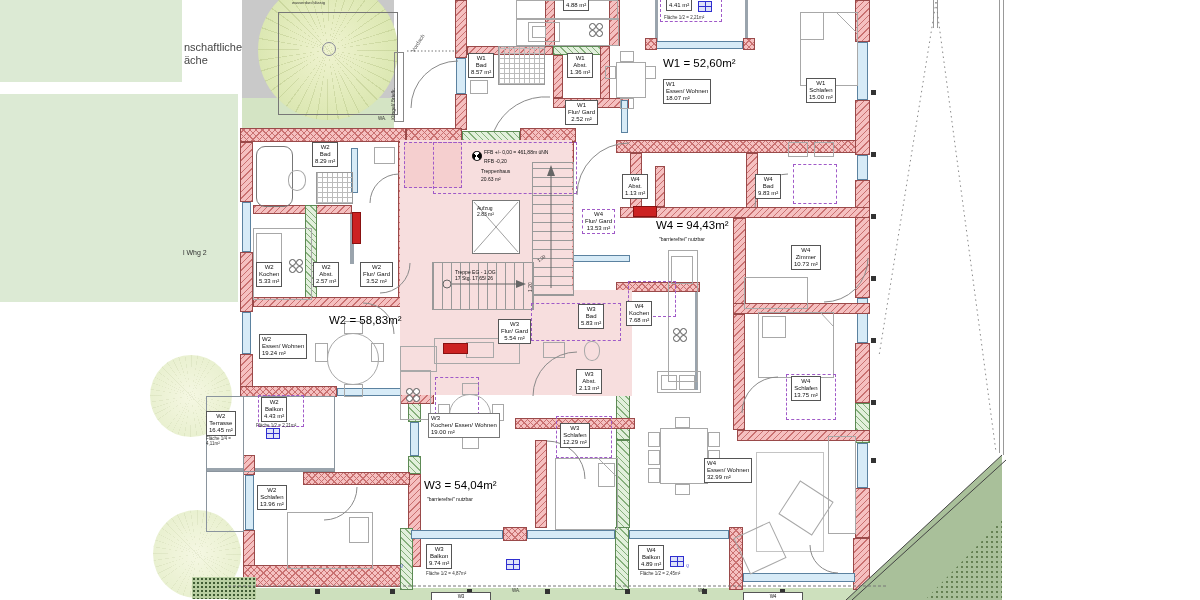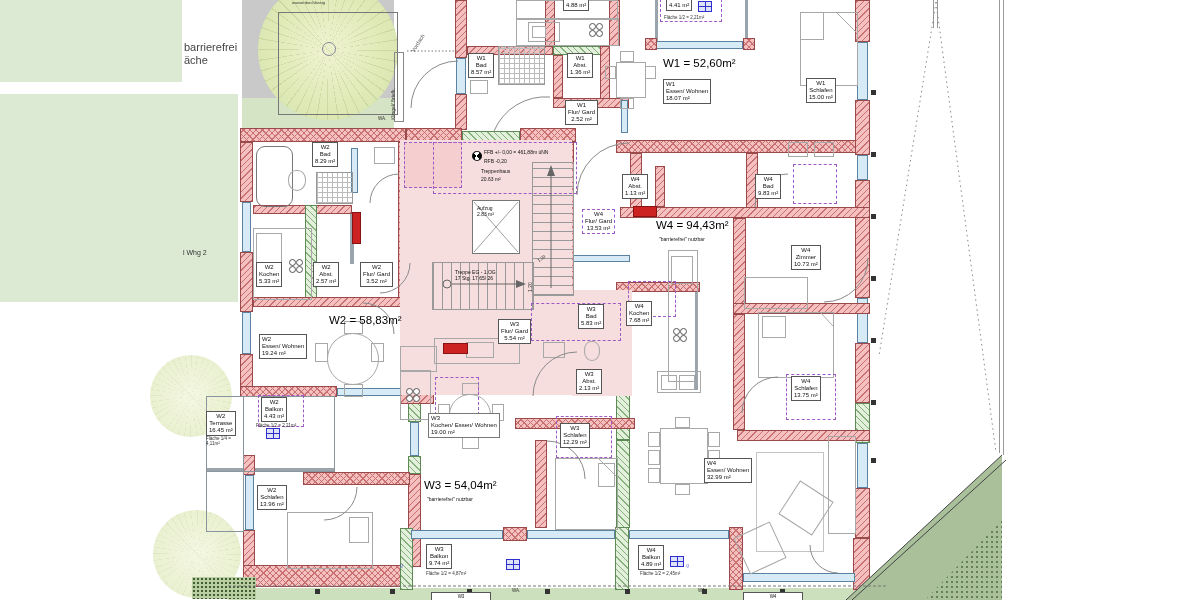--- a/index.html
+++ b/index.html
@@ -484,21 +484,21 @@
     <div>2.83 m²</div>
   </div>
   <div class="t5" style="left:455px;top:269px;">
     <div>Treppe EG - 1.OG</div>
     <div>17 Stg. 17,65/ 26</div>
   </div>
   <div class="vtext" style="left:527px;top:292px;">1.20</div>
   <div class="t4" style="left:537px;top:256px;transform:rotate(-35deg);">1.20</div>
 
   <div class="t11" style="left:184px;top:41px;">
-    <div>barrierefrei</div>
+    <div>nschaftliche</div>
     <div>äche</div>
   </div>
   <div class="t7" style="left:183px;top:249px;">l Whg 2</div>
   <div class="t4" style="left:292px;top:0;font-size:4px;">wasserdurchlässig</div>
   <div class="dtext" style="left:410px;top:50px;">Vordach</div>
   <div class="vtext" style="left:390px;top:120px;">Klingel/ Briefk.</div>
   <div class="t4" style="left:378px;top:116px;">WA.</div>
   <div class="t4" style="left:512px;top:588px;">WA.</div>
   <div class="t4" style="left:698px;top:588px;">WA.</div>
 

